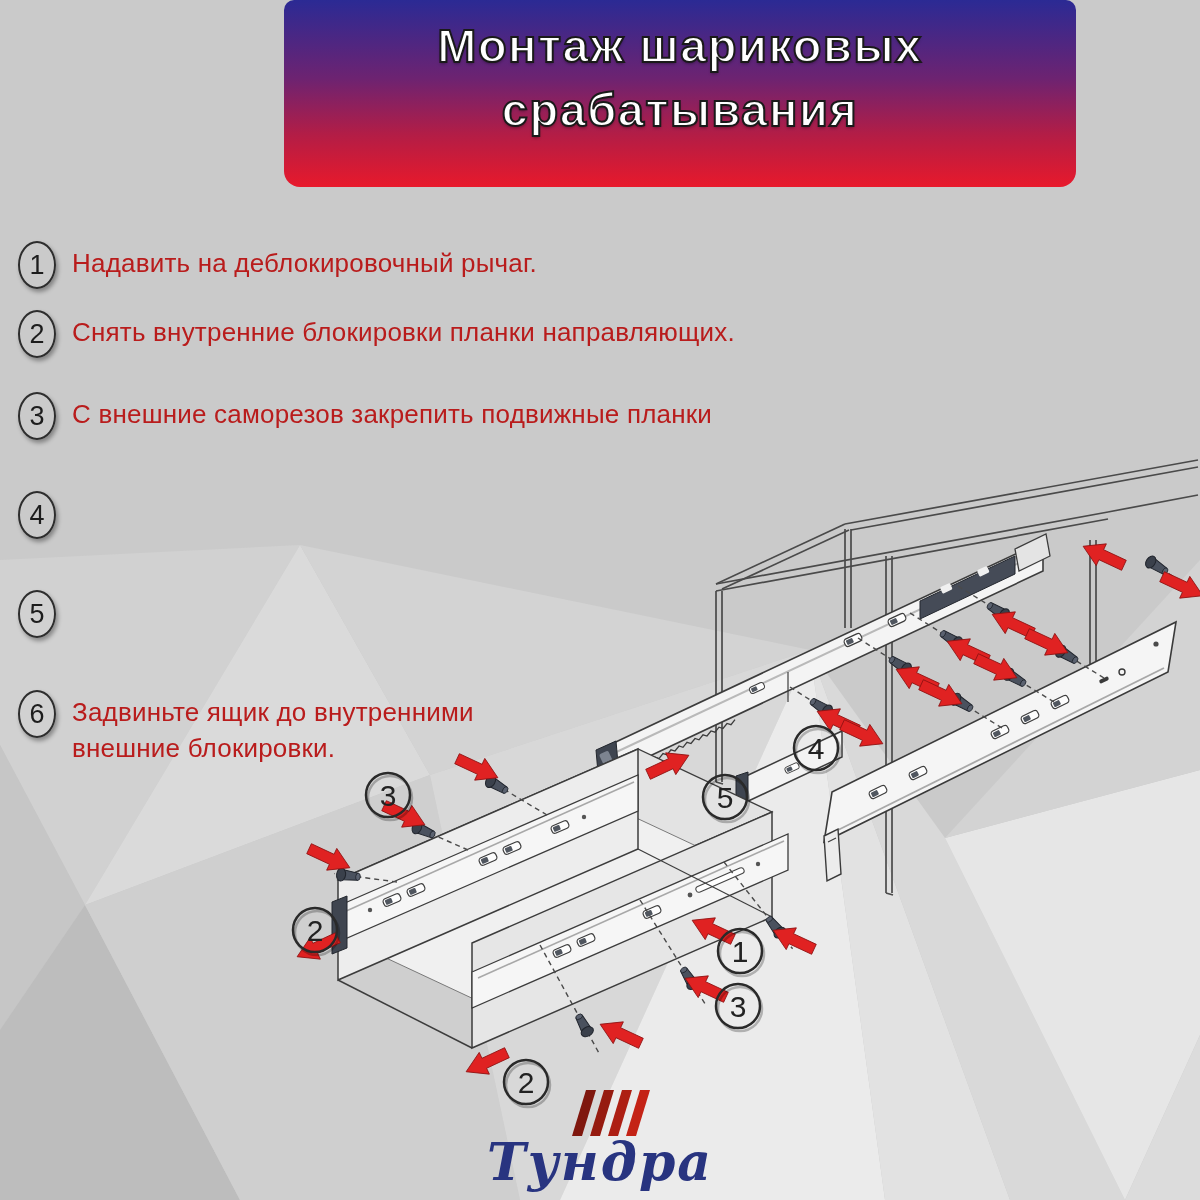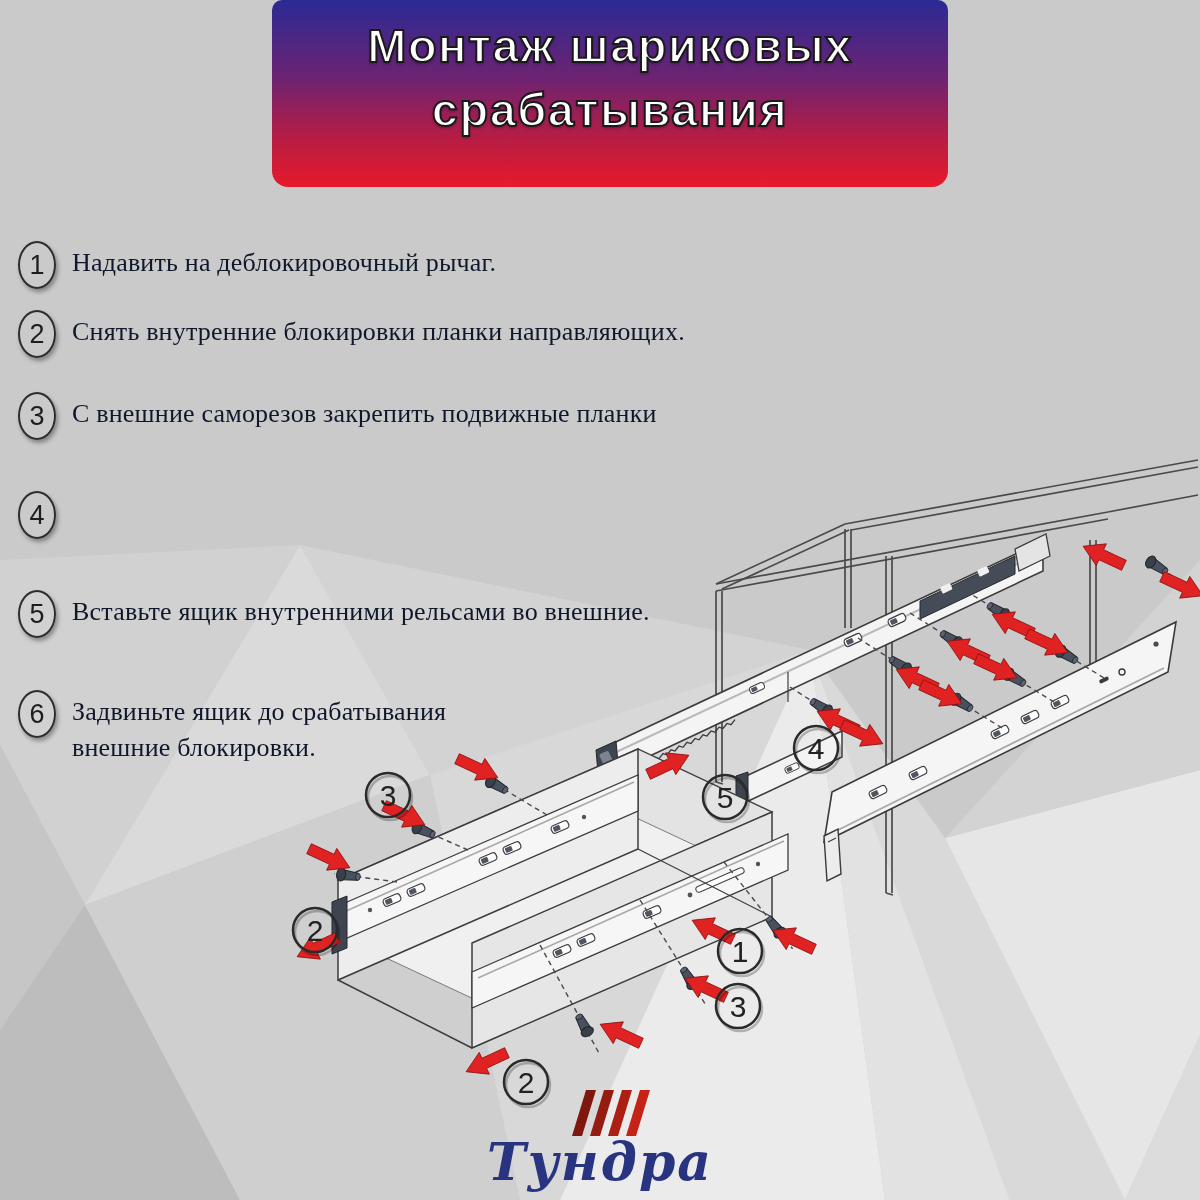--- a/index.html
+++ b/index.html
@@ -1,37 +1,37 @@
 <!DOCTYPE html>
 <html><head>
 <meta charset="utf-8">
 <style>
   html,body{margin:0;padding:0;}
   body{width:1200px;height:1200px;overflow:hidden;background:#cacaca;font-family:"Liberation Sans",sans-serif;}
   .stage{position:relative;width:1200px;height:1200px;}
   svg.diagram{position:absolute;left:0;top:0;}
   .banner{
-    position:absolute;left:272px;top:0;width:676px;height:187px;
+    position:absolute;left:284px;top:0;width:792px;height:187px;
     border-radius:10px 10px 16px 16px;
     background:linear-gradient(180deg,#2b2a94 0%,#6d2371 42%,#b31d46 72%,#e8192b 100%);
   }
   .banner .ttl{
     margin:0;padding-top:14px;text-align:center;color:#fff;font-weight:600;
     font-size:47px;line-height:64px;letter-spacing:1.5px;
     -webkit-text-stroke:2px #1a1a1a;
     text-shadow:0 2px 3px rgba(0,0,0,.35);
   }
   .step{position:absolute;left:18px;display:flex;align-items:flex-start;gap:16px;}
   .badge{
     flex:0 0 auto;width:34px;height:44px;border:2px solid #2d2d2d;border-radius:50%;
     display:flex;align-items:center;justify-content:center;
     font-size:27px;color:#1d1d1d;background:transparent;
     box-shadow:2px 3px 4px rgba(0,0,0,.35);
   }
-  .lines{font-size:26px;line-height:36px;color:#0f172a;padding-top:4px;letter-spacing:0.2px;font-family:Liberation Serif, serif;}
+  .lines{font-size:26px;line-height:36px;color:#b91c1c;padding-top:4px;letter-spacing:0.2px;}
   .s1{top:241px}.s2{top:310px}.s3{top:392px}.s4{top:491px}.s5{top:590px}.s6{top:690px}
 </style>
 </head>
 <body>
 
 <div class="stage">
 
 <svg class="diagram" width="1200" height="1200" viewBox="0 0 1200 1200">
 
   <g>
@@ -382,26 +382,22 @@
     <div>С внешние саморезов закрепить подвижные планки</div>
   </div>
 </div>
 <div class="step s4">
   <div class="badge">4</div>
   <div class="lines">
   </div>
 </div>
 <div class="step s5">
   <div class="badge">5</div>
-  <div class="lines">
-    <div>Вставьте ящик внутренними рельсами во внешние.</div>
-    <div></div>
-  </div>
 </div>
 <div class="step s6">
   <div class="badge">6</div>
   <div class="lines">
-    <div>Задвиньте ящик до срабатывания</div>
+    <div>Задвиньте ящик до внутренними</div>
     <div>внешние блокировки.</div>
   </div>
 </div>
 
 </div>
 
 </body></html>

